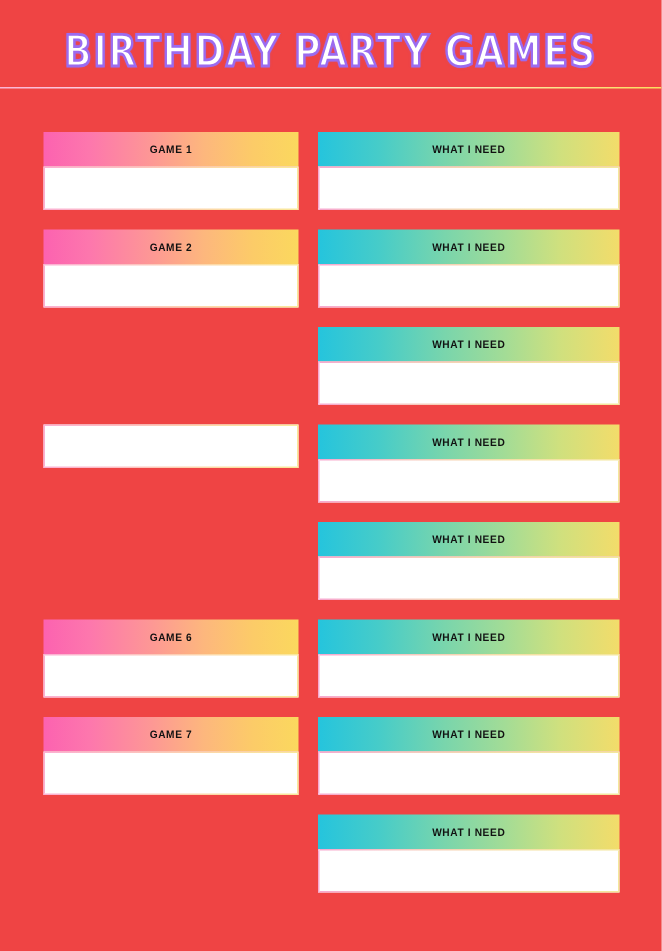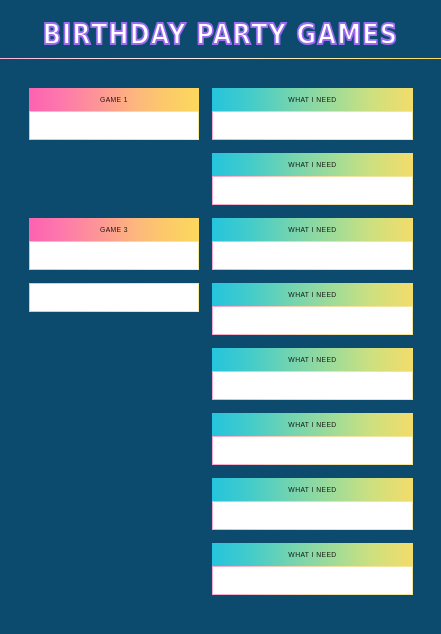--- a/index.html
+++ b/index.html
@@ -11,21 +11,21 @@
     height: 634px;
     background: #ffffff;
     font-family: "Liberation Sans", sans-serif;
     overflow: hidden;
   }
 
   .page {
     position: relative;
     width: 441px;
     height: 634px;
-    background: #0c4a6e;
+    background: #ef4444;
     box-sizing: border-box;
   }
 
   
   .header {
     position: absolute;
     left: 0;
     top: 0;
     width: 441px;
     height: 60px;
@@ -95,21 +95,21 @@
     left: 212px;
     width: 201px;
   }
 
   .card-header {
     height: 23px;
     line-height: 23px;
     text-align: center;
     font-family: "Liberation Sans", sans-serif;
     font-size: 7.2px;
-    font-weight: 400;
+    font-weight: 700;
     letter-spacing: 0.45px;
     color: #111111;
     transform-origin: center;
     box-sizing: border-box;
     overflow: hidden;
     white-space: nowrap;
   }
 
   .card-left .card-header {
     background: linear-gradient(90deg,
@@ -183,74 +183,86 @@
       </div>
       <div class="card card-right">
         <div class="card-header">
           <span class="card-label">WHAT I NEED</span>
         </div>
         <div class="card-body"></div>
       </div>
     </div>
 
     <div class="row">
-      <div class="card card-right">
-        <div class="card-header">
-          <span class="card-label">WHAT I NEED</span>
-        </div>
-        <div class="card-body"></div>
-      </div>
-    </div>
-
-    <div class="row">
-      <div class="card card-left">
-        <div class="card-header">
-          <span class="card-label">GAME 3</span>
-        </div>
-        <div class="card-body"></div>
-      </div>
-      <div class="card card-right">
-        <div class="card-header">
-          <span class="card-label">WHAT I NEED</span>
-        </div>
-        <div class="card-body"></div>
-      </div>
-    </div>
-
-    <div class="row">
-      <div class="card card-left">
-        <div class="card-body"></div>
-      </div>
-      <div class="card card-right">
-        <div class="card-header">
-          <span class="card-label">WHAT I NEED</span>
-        </div>
-        <div class="card-body"></div>
-      </div>
-    </div>
-
-    <div class="row">
-      <div class="card card-right">
-        <div class="card-header">
-          <span class="card-label">WHAT I NEED</span>
-        </div>
-        <div class="card-body"></div>
-      </div>
-    </div>
-
-    <div class="row">
-      <div class="card card-right">
-        <div class="card-header">
-          <span class="card-label">WHAT I NEED</span>
-        </div>
-        <div class="card-body"></div>
-      </div>
-    </div>
-
-    <div class="row">
+      <div class="card card-left">
+        <div class="card-header">
+          <span class="card-label">GAME 2</span>
+        </div>
+        <div class="card-body"></div>
+      </div>
+      <div class="card card-right">
+        <div class="card-header">
+          <span class="card-label">WHAT I NEED</span>
+        </div>
+        <div class="card-body"></div>
+      </div>
+    </div>
+
+    <div class="row">
+      <div class="card card-right">
+        <div class="card-header">
+          <span class="card-label">WHAT I NEED</span>
+        </div>
+        <div class="card-body"></div>
+      </div>
+    </div>
+
+    <div class="row">
+      <div class="card card-left">
+        <div class="card-body"></div>
+      </div>
+      <div class="card card-right">
+        <div class="card-header">
+          <span class="card-label">WHAT I NEED</span>
+        </div>
+        <div class="card-body"></div>
+      </div>
+    </div>
+
+    <div class="row">
+      <div class="card card-right">
+        <div class="card-header">
+          <span class="card-label">WHAT I NEED</span>
+        </div>
+        <div class="card-body"></div>
+      </div>
+    </div>
+
+    <div class="row">
+      <div class="card card-left">
+        <div class="card-header">
+          <span class="card-label">GAME 6</span>
+        </div>
+        <div class="card-body"></div>
+      </div>
+      <div class="card card-right">
+        <div class="card-header">
+          <span class="card-label">WHAT I NEED</span>
+        </div>
+        <div class="card-body"></div>
+      </div>
+    </div>
+
+    <div class="row">
+      <div class="card card-left">
+        <div class="card-header">
+          <span class="card-label">GAME 7</span>
+        </div>
+        <div class="card-body"></div>
+      </div>
       <div class="card card-right">
         <div class="card-header">
           <span class="card-label">WHAT I NEED</span>
         </div>
         <div class="card-body"></div>
       </div>
     </div>
 
     <div class="row">
       <div class="card card-right">

